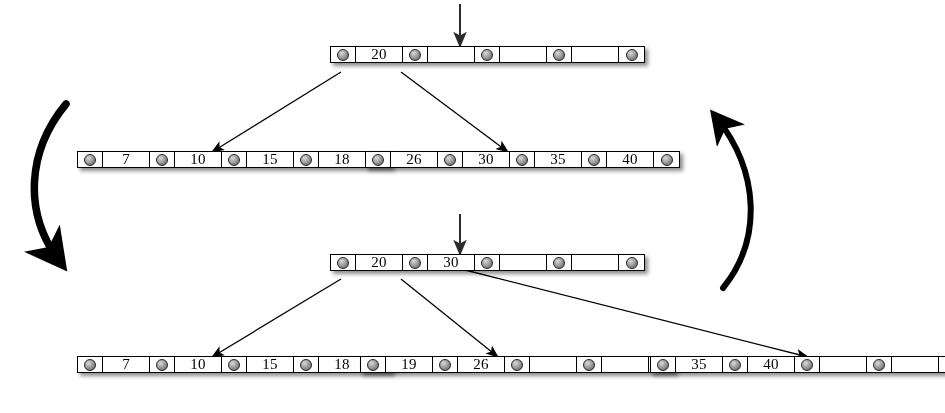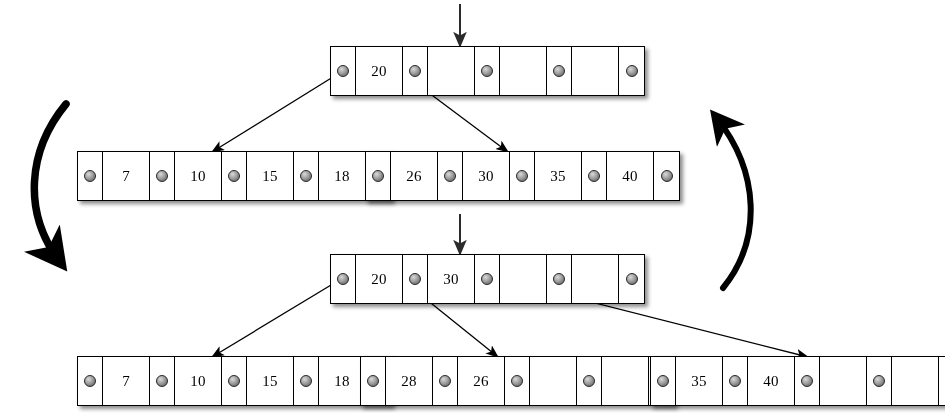--- a/index.html
+++ b/index.html
@@ -19,21 +19,21 @@
   }
   
   .node {
     position: absolute;
     display: flex;
     align-items: stretch;
     background: #000000;
     border: 1.6px solid #000000;
     box-sizing: border-box;
     box-shadow: 3px 3px 4px rgba(0,0,0,0.45);
-    height: 50px;
+    height: 17px;
   }
   .cell {
     box-sizing: border-box;
     border-right: 1.6px solid #000000;
     display: flex;
     align-items: center;
     justify-content: center;
     background: #ffffff;
   }
   .cell:last-child {
@@ -213,21 +213,21 @@
     <div class="cell val">18</div>
     <div class="cell ptr">
         <span class="dot"></span>
       </div>
   </div>
 
   <div class="node" style="left:360px; top:356px;">
     <div class="cell ptr">
         <span class="dot"></span>
       </div>
-    <div class="cell val">28</div>
+    <div class="cell val">19</div>
     <div class="cell ptr">
         <span class="dot"></span>
       </div>
     <div class="cell val">26</div>
     <div class="cell ptr">
         <span class="dot"></span>
       </div>
     <div class="cell val"></div>
     <div class="cell ptr">
         <span class="dot"></span>

